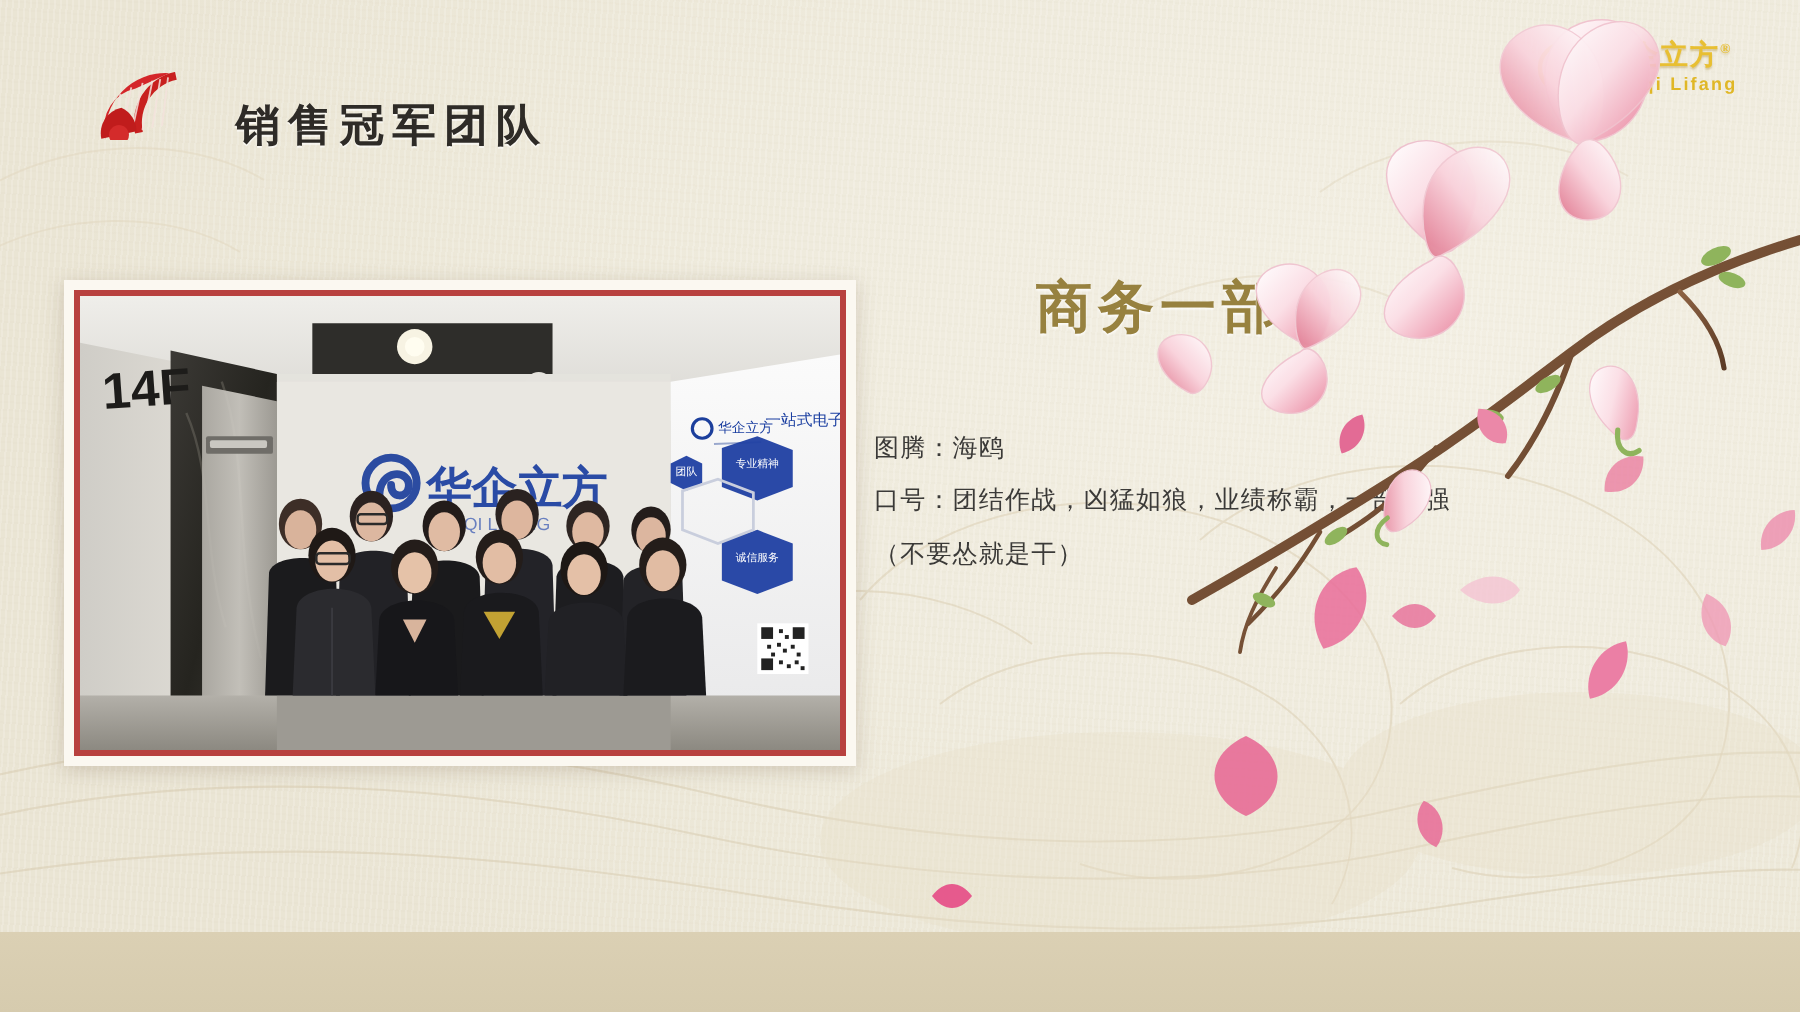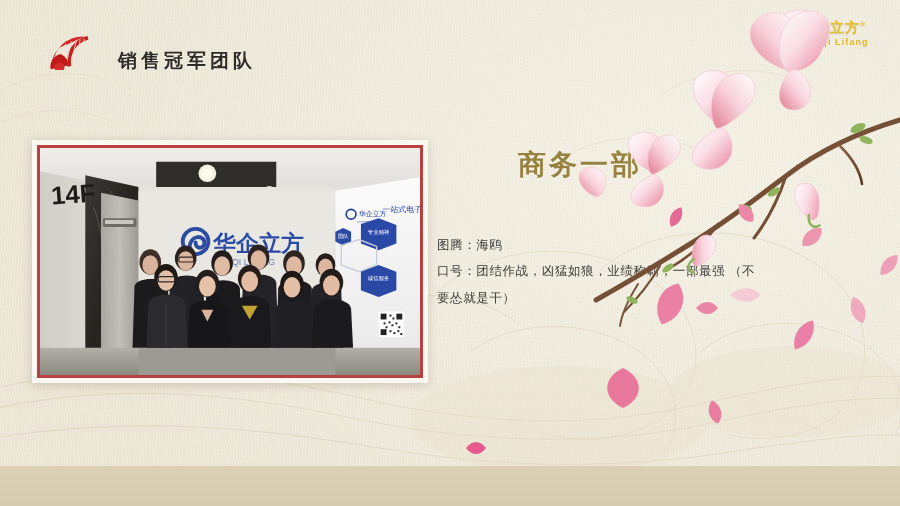--- a/index.html
+++ b/index.html
@@ -33,21 +33,21 @@
   .waves svg { width:100%; height:100%; display:block; }
 
   
   .topbar { position:absolute; left:0; top:0; width:900px; height:88px; }
 
   .fan { position:absolute; left:48px; top:36px; width:46px; height:34px; }
   .fan svg { display:block; }
 
   .slide-title {
     position:absolute; left:118px; top:48px;
-    font-size:19px; letter-spacing:4px; color:#2e2b27;
+    font-size:22px; letter-spacing:4px; color:#2e2b27;
     font-weight:700;
     font-family:"Liberation Serif","DejaVu Serif",serif;
     text-shadow:0 1px 0 rgba(255,255,255,.6);
   }
 
   
   .logo { position:absolute; right:22px; top:18px; width:110px; height:40px; }
   .logo-mark { position:absolute; left:0; top:2px; width:28px; height:28px; }
   .logo-cn {
     position:absolute; left:32px; top:1px;
@@ -73,34 +73,33 @@
     width:100%; height:100%;
     border:3px solid #b8413f;
     position:relative; overflow:hidden;
     background:#cfcac2;
   }
   .photo { position:absolute; inset:0; overflow:hidden; }
   .photo svg { display:block; width:100%; height:100%; }
 
   
   .dept-title {
-    position:absolute; left:518px; top:146px;
+    position:absolute; left:518px; top:135px;
     font-size:28px; font-weight:700; letter-spacing:3px;
     color:#97813f;
     font-family:Liberation Sans, sans-serif;
     text-shadow:0 1px 1px rgba(255,255,255,.75);
   }
 
   .info-block {
     position:absolute; left:437px; top:212px; width:320px;
     color:#3b3a38;
     font-size:12.5px; line-height:2.1;
     letter-spacing:.6px;
-    font-family:Liberation Serif, serif;
-    margin-top:20px;
+    font-family:Liberation Mono, monospace;
   }
   .info-line { white-space:normal; }
 
   
   .flora { position:absolute; right:0; top:0; width:360px; height:420px; pointer-events:none; }
   .flora svg { display:block; }
 
   .petal { position:absolute; pointer-events:none; }
   .petal svg { display:block; }
 

